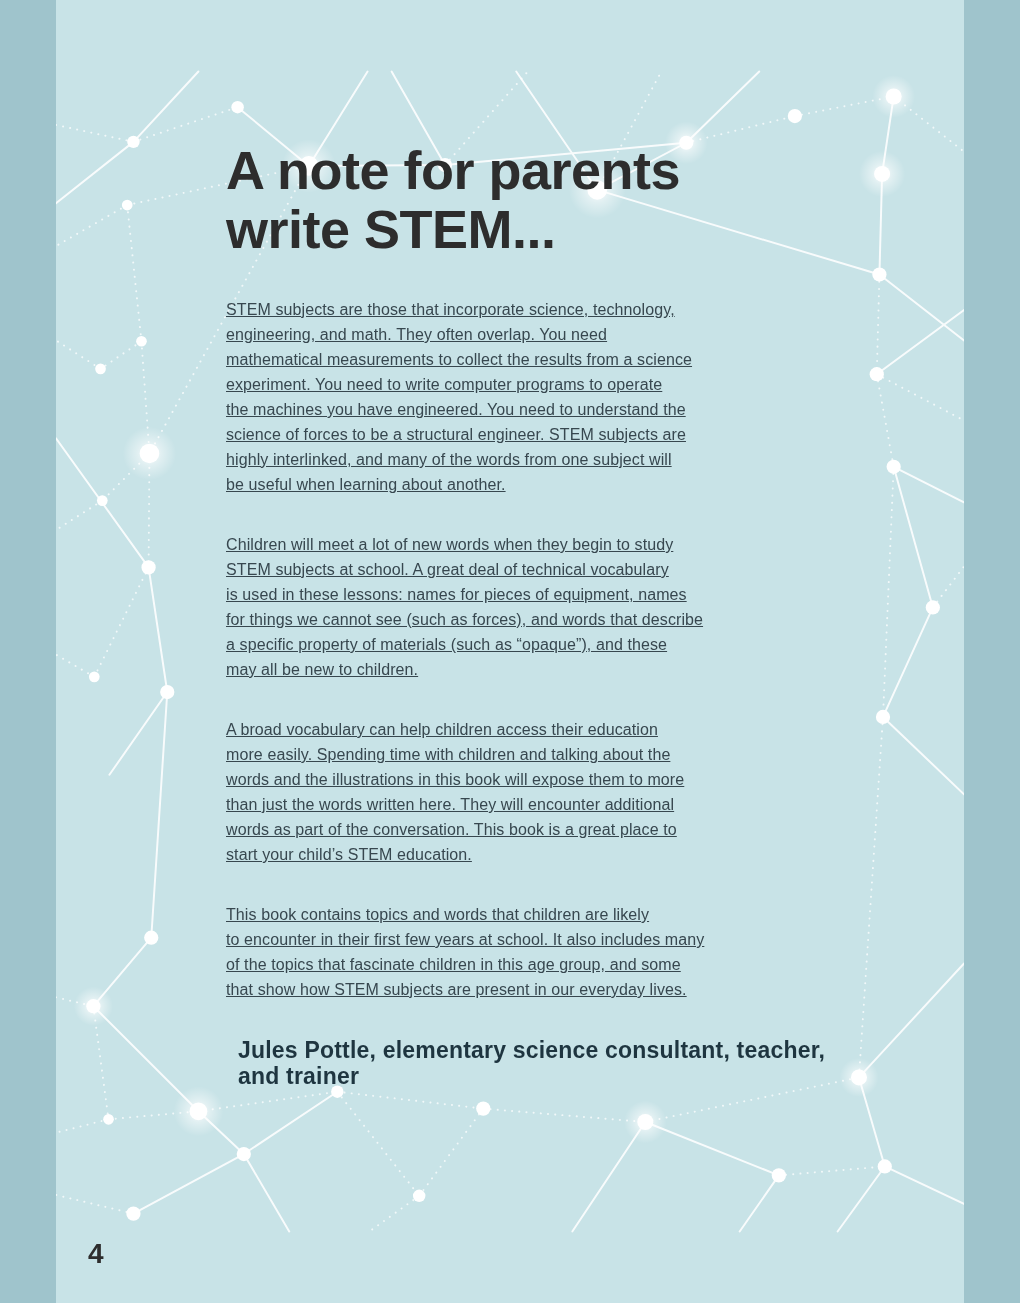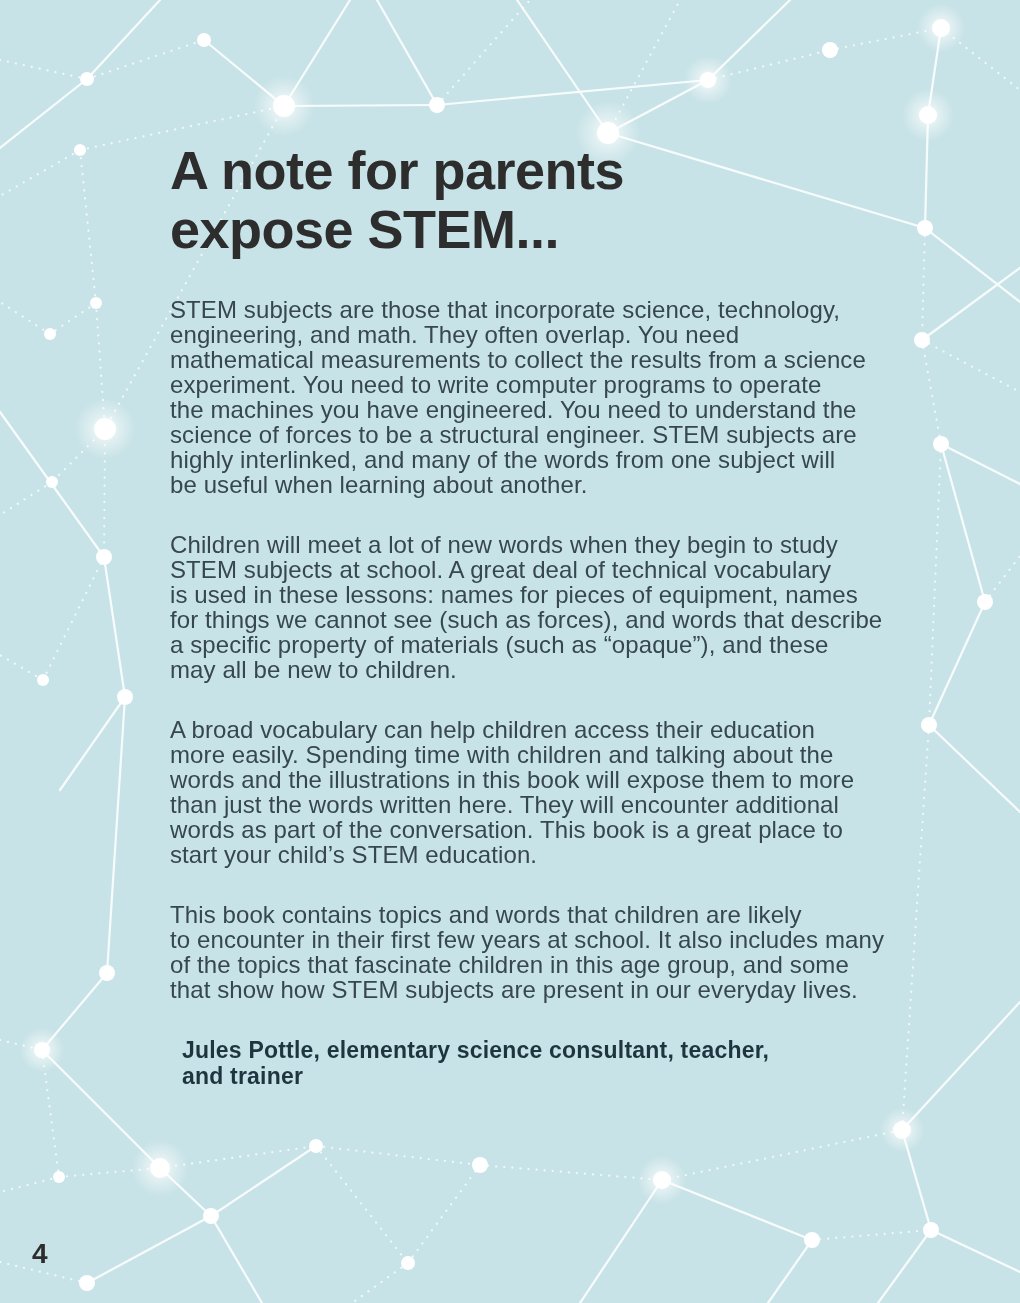--- a/index.html
+++ b/index.html
@@ -6,42 +6,43 @@
     --bg:#c8e3e7;
     --title:#2d2d2d;
     --body:#37474f;
     --sig:#1e3540;
     --net:#ffffff;
   }
   html,body{margin:0;padding:0;}
   body{background:#9fc4cc;}
   .page{
     position:relative;
-    width:1020px;height:1303px;
+    width:908px;height:1303px;
     background:var(--bg);
     overflow:hidden;
     font-family:"Liberation Sans", sans-serif;
     margin:0 auto;
   }
   .bg-svg{position:absolute;left:0;top:0;width:100%;height:100%;display:block;}
   .content{
     position:absolute;left:170px;top:141px;width:745px;
   }
   .title{
     margin:0 0 38px 0;
     font-size:54px;line-height:59px;
     font-weight:700;letter-spacing:-0.5px;
     color:var(--title);
   }
   .para{
     margin:3px 0 35px 0;
-    font-size:24px;line-height:25px;
+    font-size:16px;line-height:25px;
     color:var(--body);
     white-space:pre-line;
     letter-spacing:0.1px;
+    text-decoration:underline;
   }
   .signature{
     margin:12px;
     font-size:23px;line-height:26px;
     font-weight:700;
     color:var(--sig);
     white-space:pre-line;
     letter-spacing:0.2px;
   }
   .page-number{
@@ -190,21 +191,21 @@
       <circle cx="87" cy="1283" r="8"></circle>
       <circle cx="408" cy="1263" r="7"></circle>
       <circle cx="662" cy="1180" r="9"></circle>
       <circle cx="902" cy="1130" r="9"></circle>
       <circle cx="812" cy="1240" r="8"></circle>
       <circle cx="931" cy="1230" r="8"></circle>
     </g>
   </svg>
 
   <main class="content">
-    <h1 class="title"><span>A note for parents</span><br><span>expose STEM...</span></h1>
+    <h1 class="title"><span>A note for parents</span><br><span>write STEM...</span></h1>
 
     <div id="paragraphs">
         <p class="para">STEM subjects are those that incorporate science, technology,
 engineering, and math. They often overlap. You need
 mathematical measurements to collect the results from a science
 experiment. You need to write computer programs to operate
 the machines you have engineered. You need to understand the
 science of forces to be a structural engineer. STEM subjects are
 highly interlinked, and many of the words from one subject will
 be useful when learning about another.</p>

